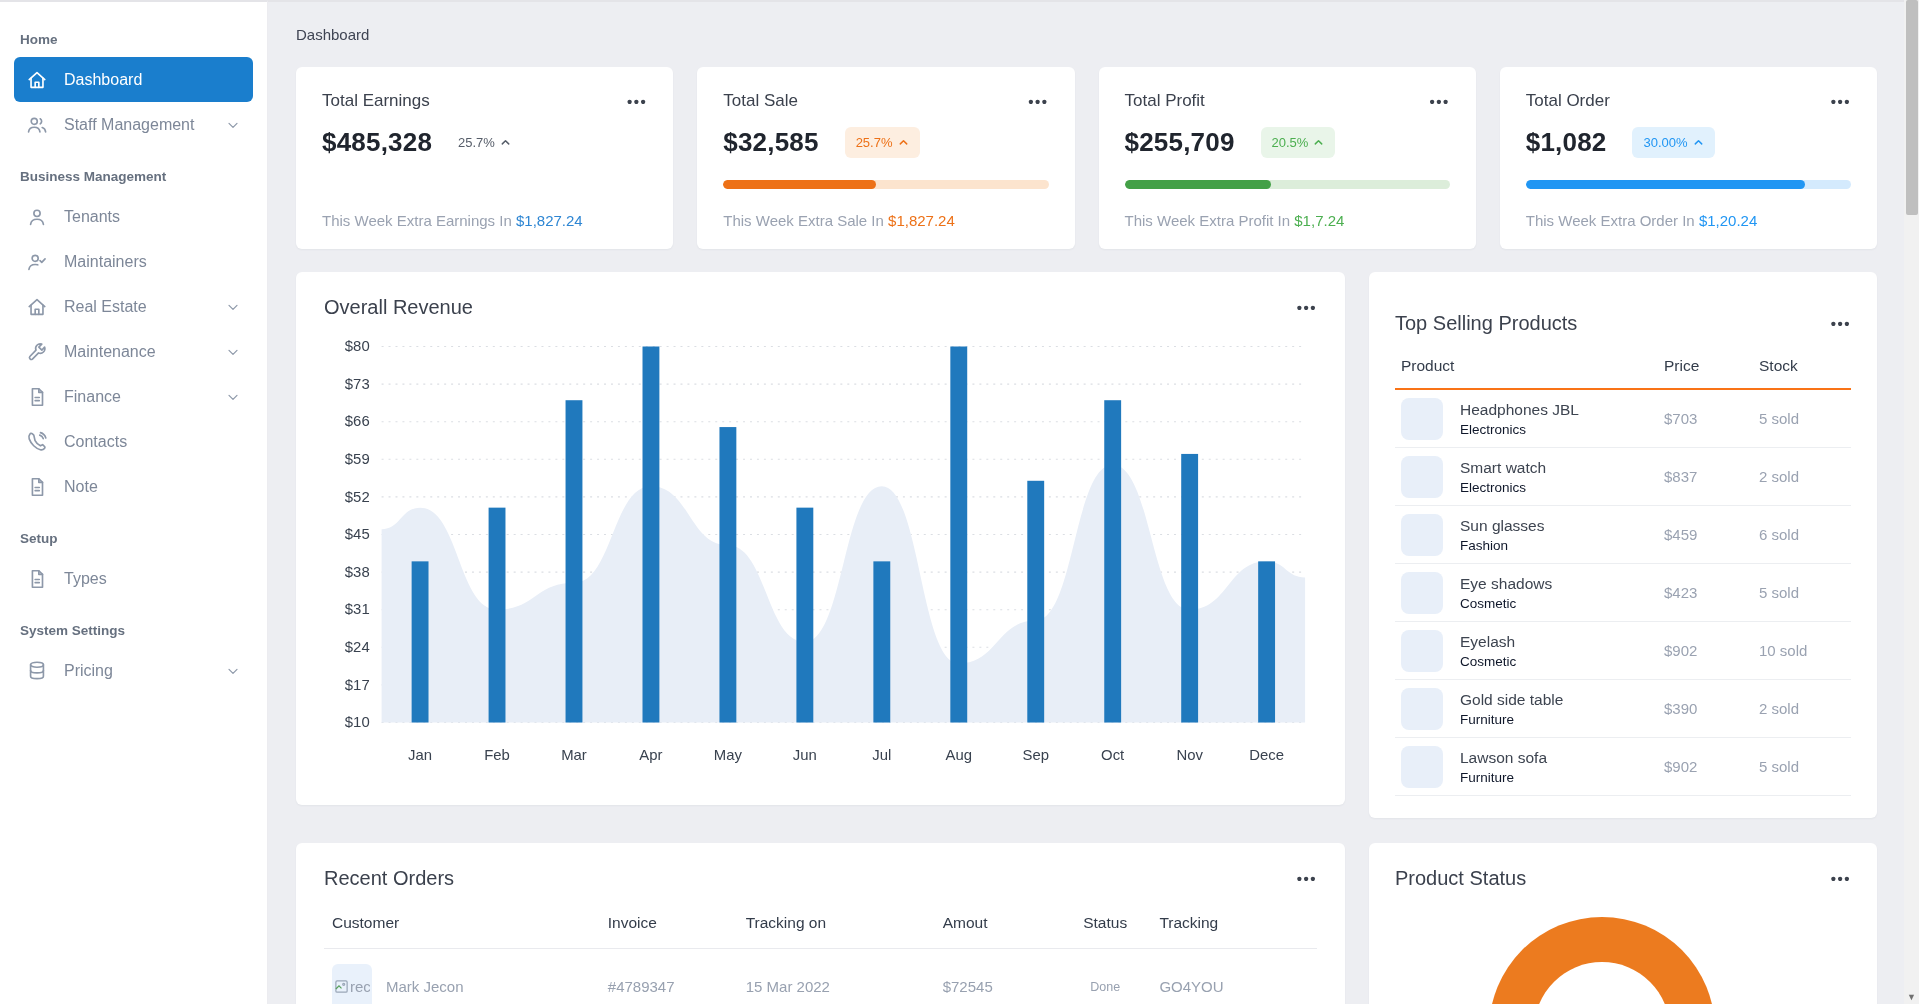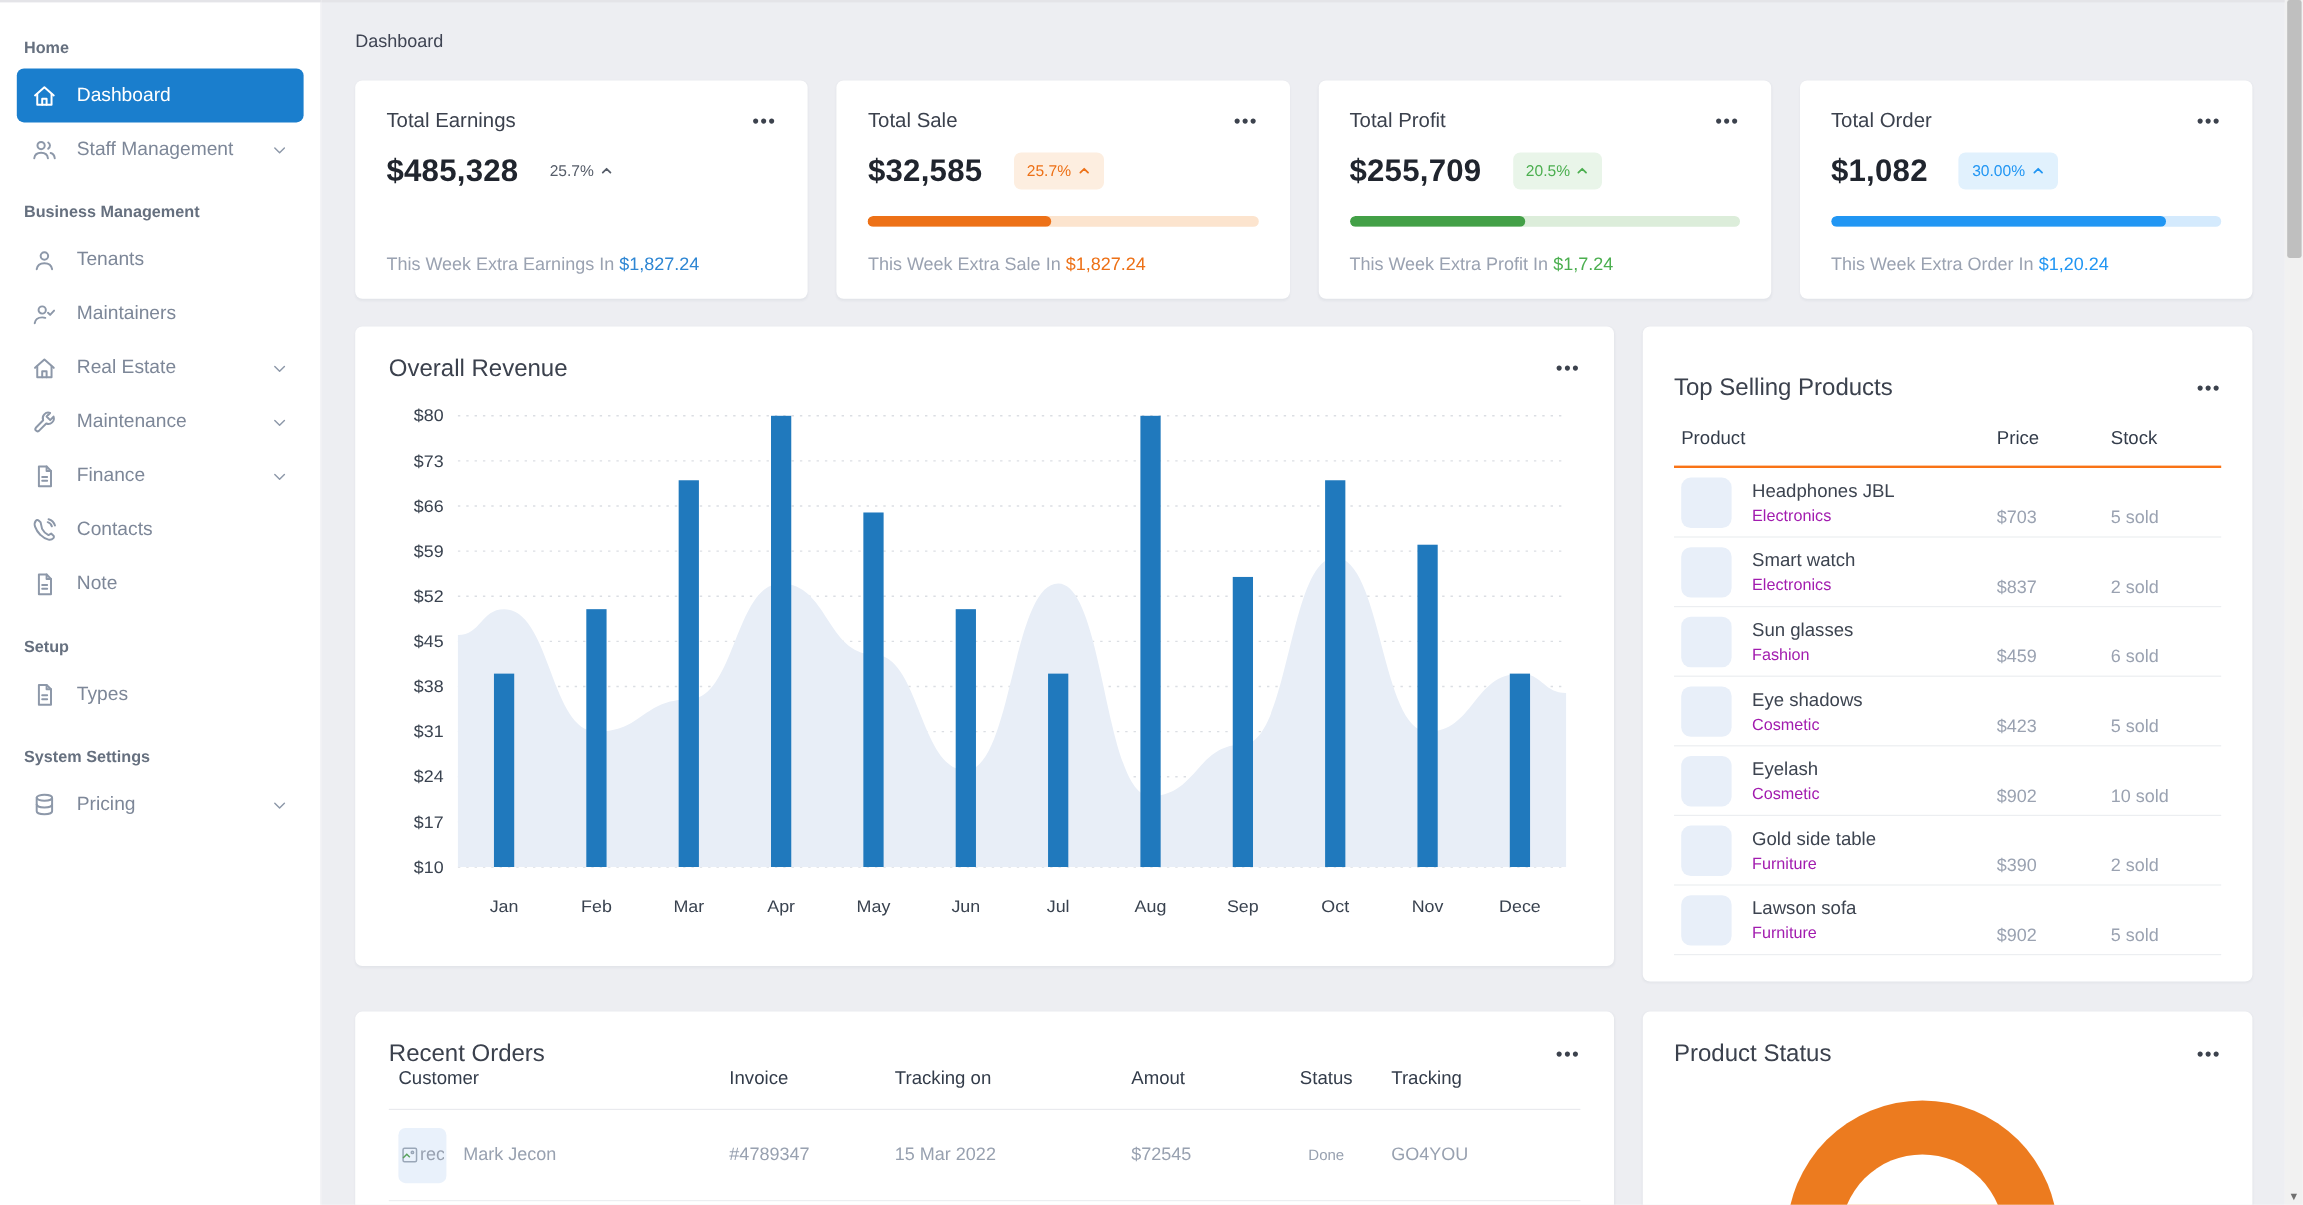--- a/index.html
+++ b/index.html
@@ -45,32 +45,32 @@
   .chart-card{height:533px;padding:24px 28px;}
   .chart-svg{width:100%;height:470px;display:block;margin-top:4px;}
   .chart-svg text.tick,.chart-svg text.xlab{font-size:15px;fill:#39424f;
     font-family:"Liberation Sans",sans-serif;}
   .products-card{height:546px;padding:40px 26px;}
   .prod-header{display:flex;font-size:15.5px;color:#333c4a;font-weight:500;
     margin-top:22px;padding:0 0 13px 6px;border-bottom:2px solid #f97316;}
   .prod-header .c-product{flex:1;}
   .prod-header .c-price{width:95px;}
   .prod-header .c-stock{width:92px;}
-  .prod-row{display:flex;align-items:flex-end;padding:7px 0 7px 6px;border-bottom:1px solid #eceef1;height:58px;}
+  .prod-row{display:flex;align-items:center;padding:7px 0 7px 6px;border-bottom:1px solid #eceef1;height:58px;}
   .prod-main{flex:1;display:flex;align-items:center;gap:17px;min-width:0;}
   .avatar-box{width:42px;height:42px;border-radius:8px;background:#e8eff9;flex:0 0 42px;}
   .prod-name{font-size:15.5px;color:#3d4450;}
-  .prod-cat{font-size:13.5px;color:#a21caf;margin-top:3px;}
+  .prod-cat{font-size:13.5px;color:#0f172a;margin-top:3px;}
   .prod-price{width:95px;font-size:15px;color:#9aa2b1;}
   .prod-stock{width:92px;font-size:15px;color:#9aa2b1;}
   
   .bottom-row{display:grid;grid-template-columns:1fr 508px;gap:24px;margin-top:25px;}
   .orders-card{height:560px;padding:24px 28px;}
   .orders-header{display:flex;font-size:15.5px;color:#333c4a;font-weight:500;
-    padding:0 0 16px 8px;border-bottom:1px solid #e9eaee;}
+    margin-top:24px;padding:0 0 16px 8px;border-bottom:1px solid #e9eaee;}
   .order-row{display:flex;align-items:center;padding:12px 0 12px 8px;border-bottom:1px solid #eceef1;height:76px;}
   .oc-customer{width:28%;display:flex;align-items:center;gap:14px;}
   .oc-invoice{width:14%;}  .oc-date{width:20%;}  .oc-amount{width:11%;}
   .oc-status{width:11%;text-align:center;}  .oc-tracking{width:16%;}
   .order-row span{font-size:15px;color:#98a1b0;}
   .order-row .status-badge{font-size:12.5px;}
   .broken-img{width:40px;height:46px;border-radius:6px;background:#e9f1fb;flex:0 0 40px;
     display:flex;align-items:center;justify-content:flex-start;gap:1px;padding:2px;overflow:hidden;}
   .broken-img svg{width:15px;height:15px;flex:0 0 15px;}
   .broken-alt{font-size:10px;color:#6b7c93;overflow:hidden;white-space:nowrap;}

